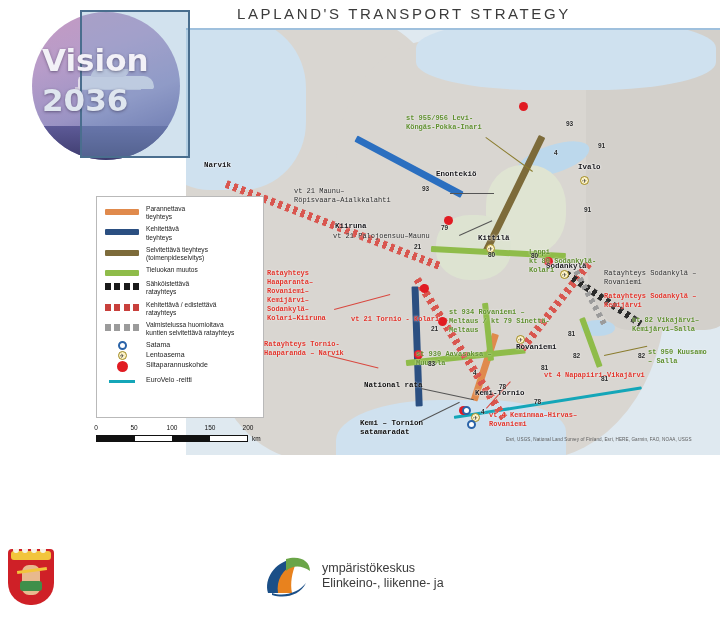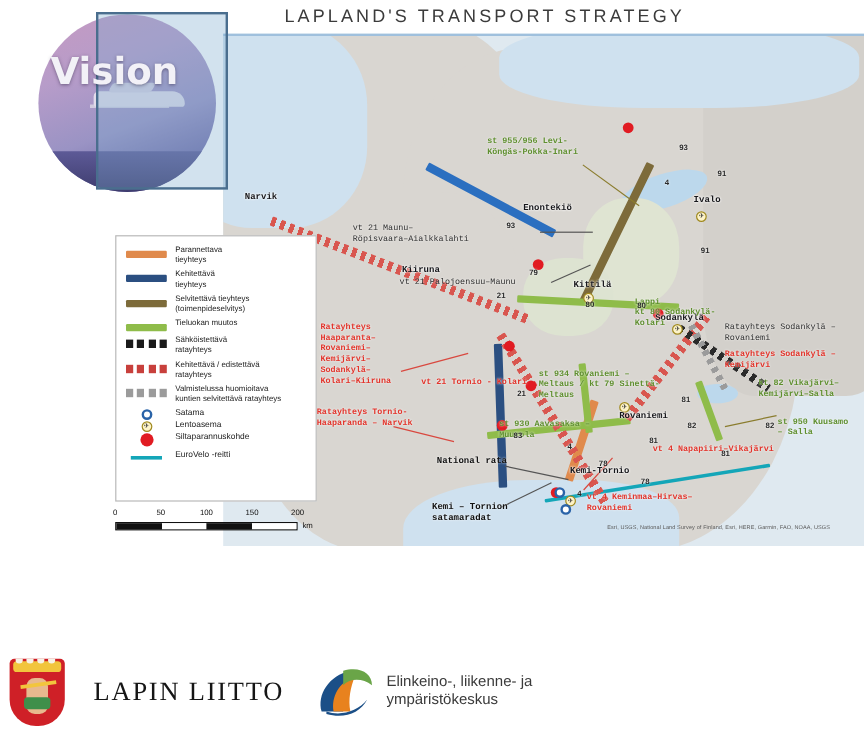--- a/index.html
+++ b/index.html
@@ -274,20 +274,21 @@
     <div class="attrib">Esri, USGS, National Land Survey of Finland, Esri, HERE, Garmin, FAO, NOAA, USGS</div>
   </div>
 
   <div class="vision-circle">
     <div class="plane"></div>
     <div class="horizon"></div>
   </div>
   <div class="vision-overlay"></div>
   <div class="vision-text">
     <div>Vision</div>
+    <div class="l2">2036</div>
   </div>
 
   <div class="legend">
     <div id="legend-lines">
         <div class="legend-row">
           <div class="sw sw-line" style="background: rgb(224, 138, 76);"></div>
           <div class="lg-label">
             <div>Parannettava</div>
             <div>tieyhteys</div>
           </div>
@@ -400,27 +401,26 @@
       <div class="crown">
         <i style="left:2px"></i>
           <i style="left:11px"></i>
           <i style="left:20px"></i>
           <i style="left:29px"></i>
       </div>
       <div class="fig"></div>
       <div class="sword"></div>
       <div class="skirt"></div>
     </div>
-    <div class="lapin-liitto">LAPIN LIITTO</div>
 
     <svg class="ely-mark" viewBox="0 0 52 48">
       <path d="M6,40 C2,26 12,10 30,6 C24,16 22,26 24,40 Z" fill="#1b4f87"></path>
       <path d="M16,40 C14,28 20,16 34,10 C30,20 28,30 30,40 Z" fill="#e8821e"></path>
       <path d="M24,6 C38,2 48,8 48,18 C40,12 30,12 24,18 Z" fill="#6aa548"></path>
       <path d="M10,40 C22,44 36,40 44,30 C38,42 24,46 10,42 Z" fill="#1b4f87"></path>
     </svg>
     <div class="ely-text">
+        <div>ympäristökeskus</div>
         <div>Elinkeino-, liikenne- ja</div>
-        <div>ympäristökeskus</div>
       </div>
   </div>
 
 </div>
 
 </body></html>

